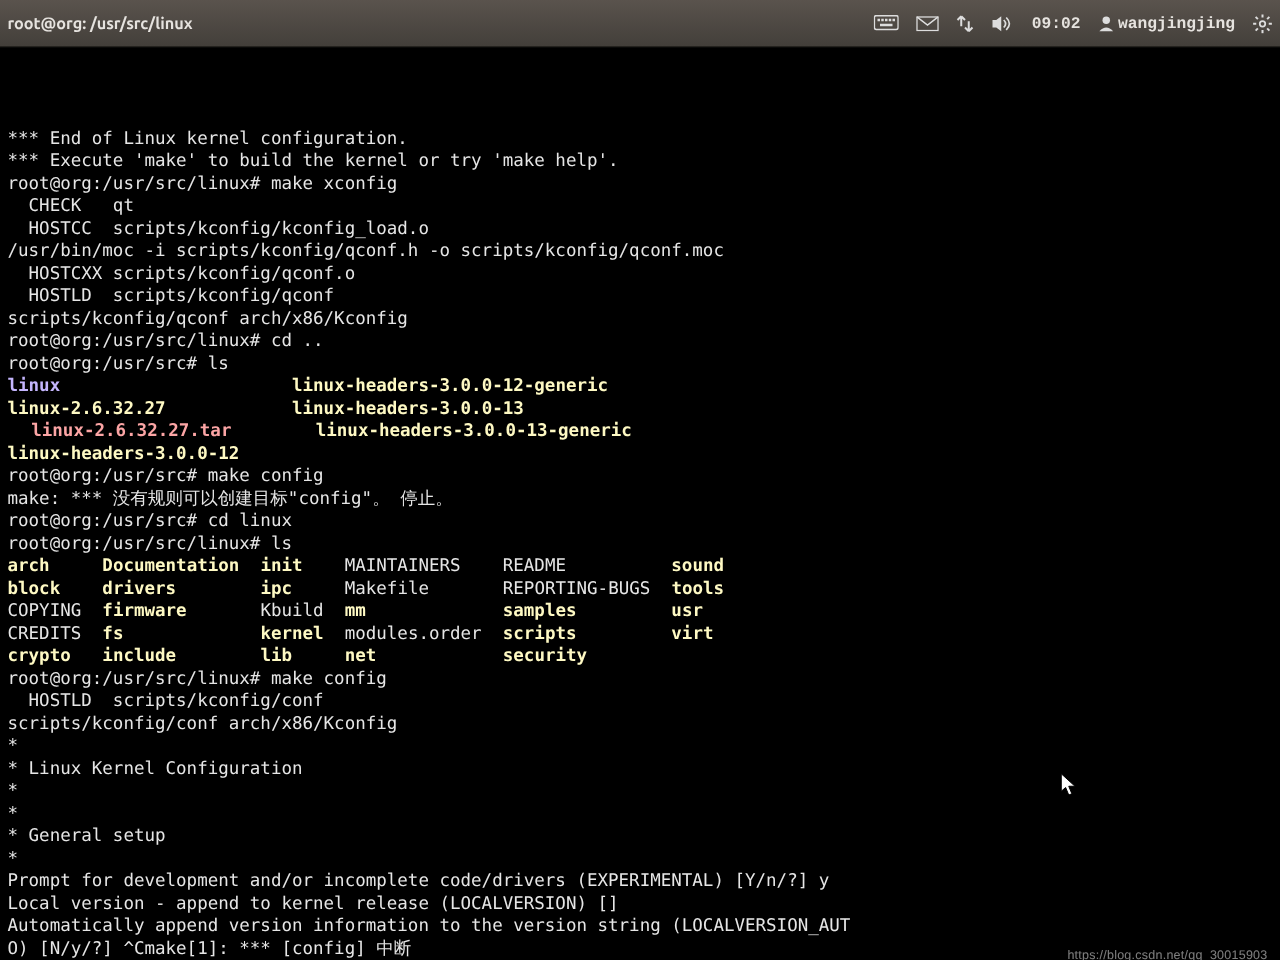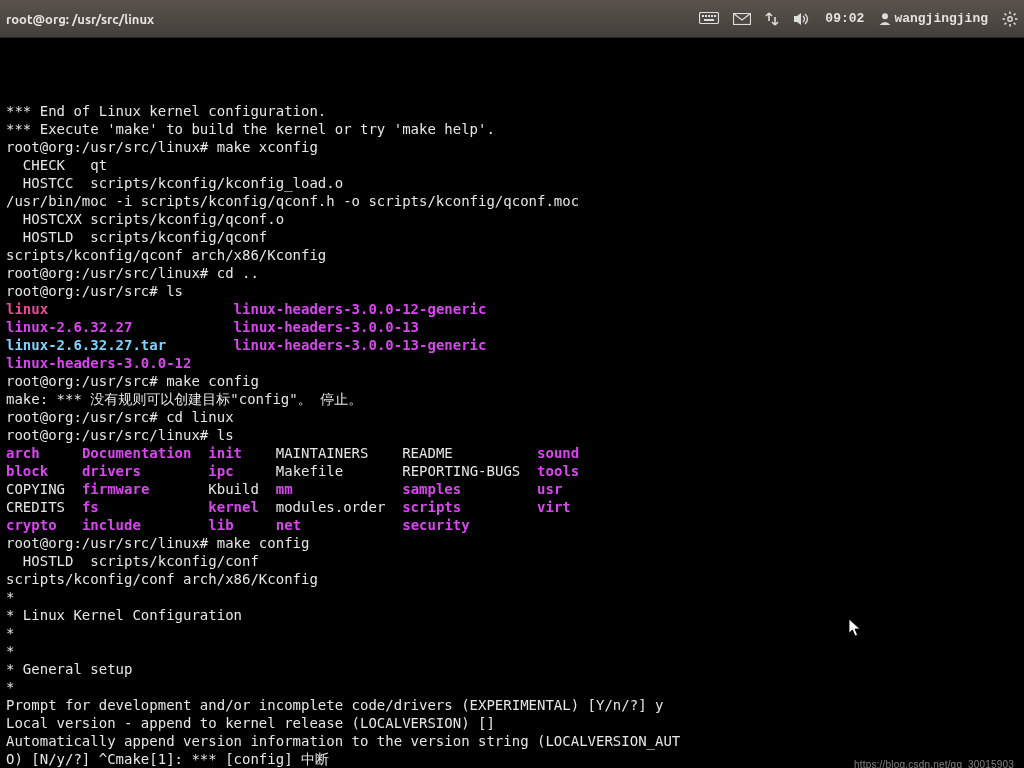--- a/index.html
+++ b/index.html
@@ -19,23 +19,23 @@
   .panel .tray svg { display: block; }
   .panel .user { display: flex; align-items: center; gap: 2px; font-weight: bold; }
   .panel .clock { font-weight: bold; }
   
   .term {
     width: 1024px; height: 744px; background: #000;
     color: #e6e6e6; font-size: 14px; line-height: 18px;
     padding: 10px 6px 6px 6px; white-space: pre; position: relative;
     letter-spacing: 0px;
   }
-  .c-cyan   { color: #ec4899; font-weight: bold; }
-  .c-blue   { color: #d946ef; font-weight: bold; }
-  .c-red    { color: #7dd3fc; font-weight: bold; }
+  .c-cyan   { color: #c4b5fd; font-weight: bold; }
+  .c-blue   { color: #fef9c3; font-weight: bold; }
+  .c-red    { color: #fca5a5; font-weight: bold; margin-left: 19px; }
   .watermark {
     position: absolute; right: 10px; bottom: 8px;
     color: rgba(230,230,230,0.55); font-family: sans-serif;
     font-size: 10px; letter-spacing: 0.2px;
   }
   .mouse-ptr {
     position: absolute; left: 848px; top: 580px; pointer-events: none;
   }
 </style>
 </head>

